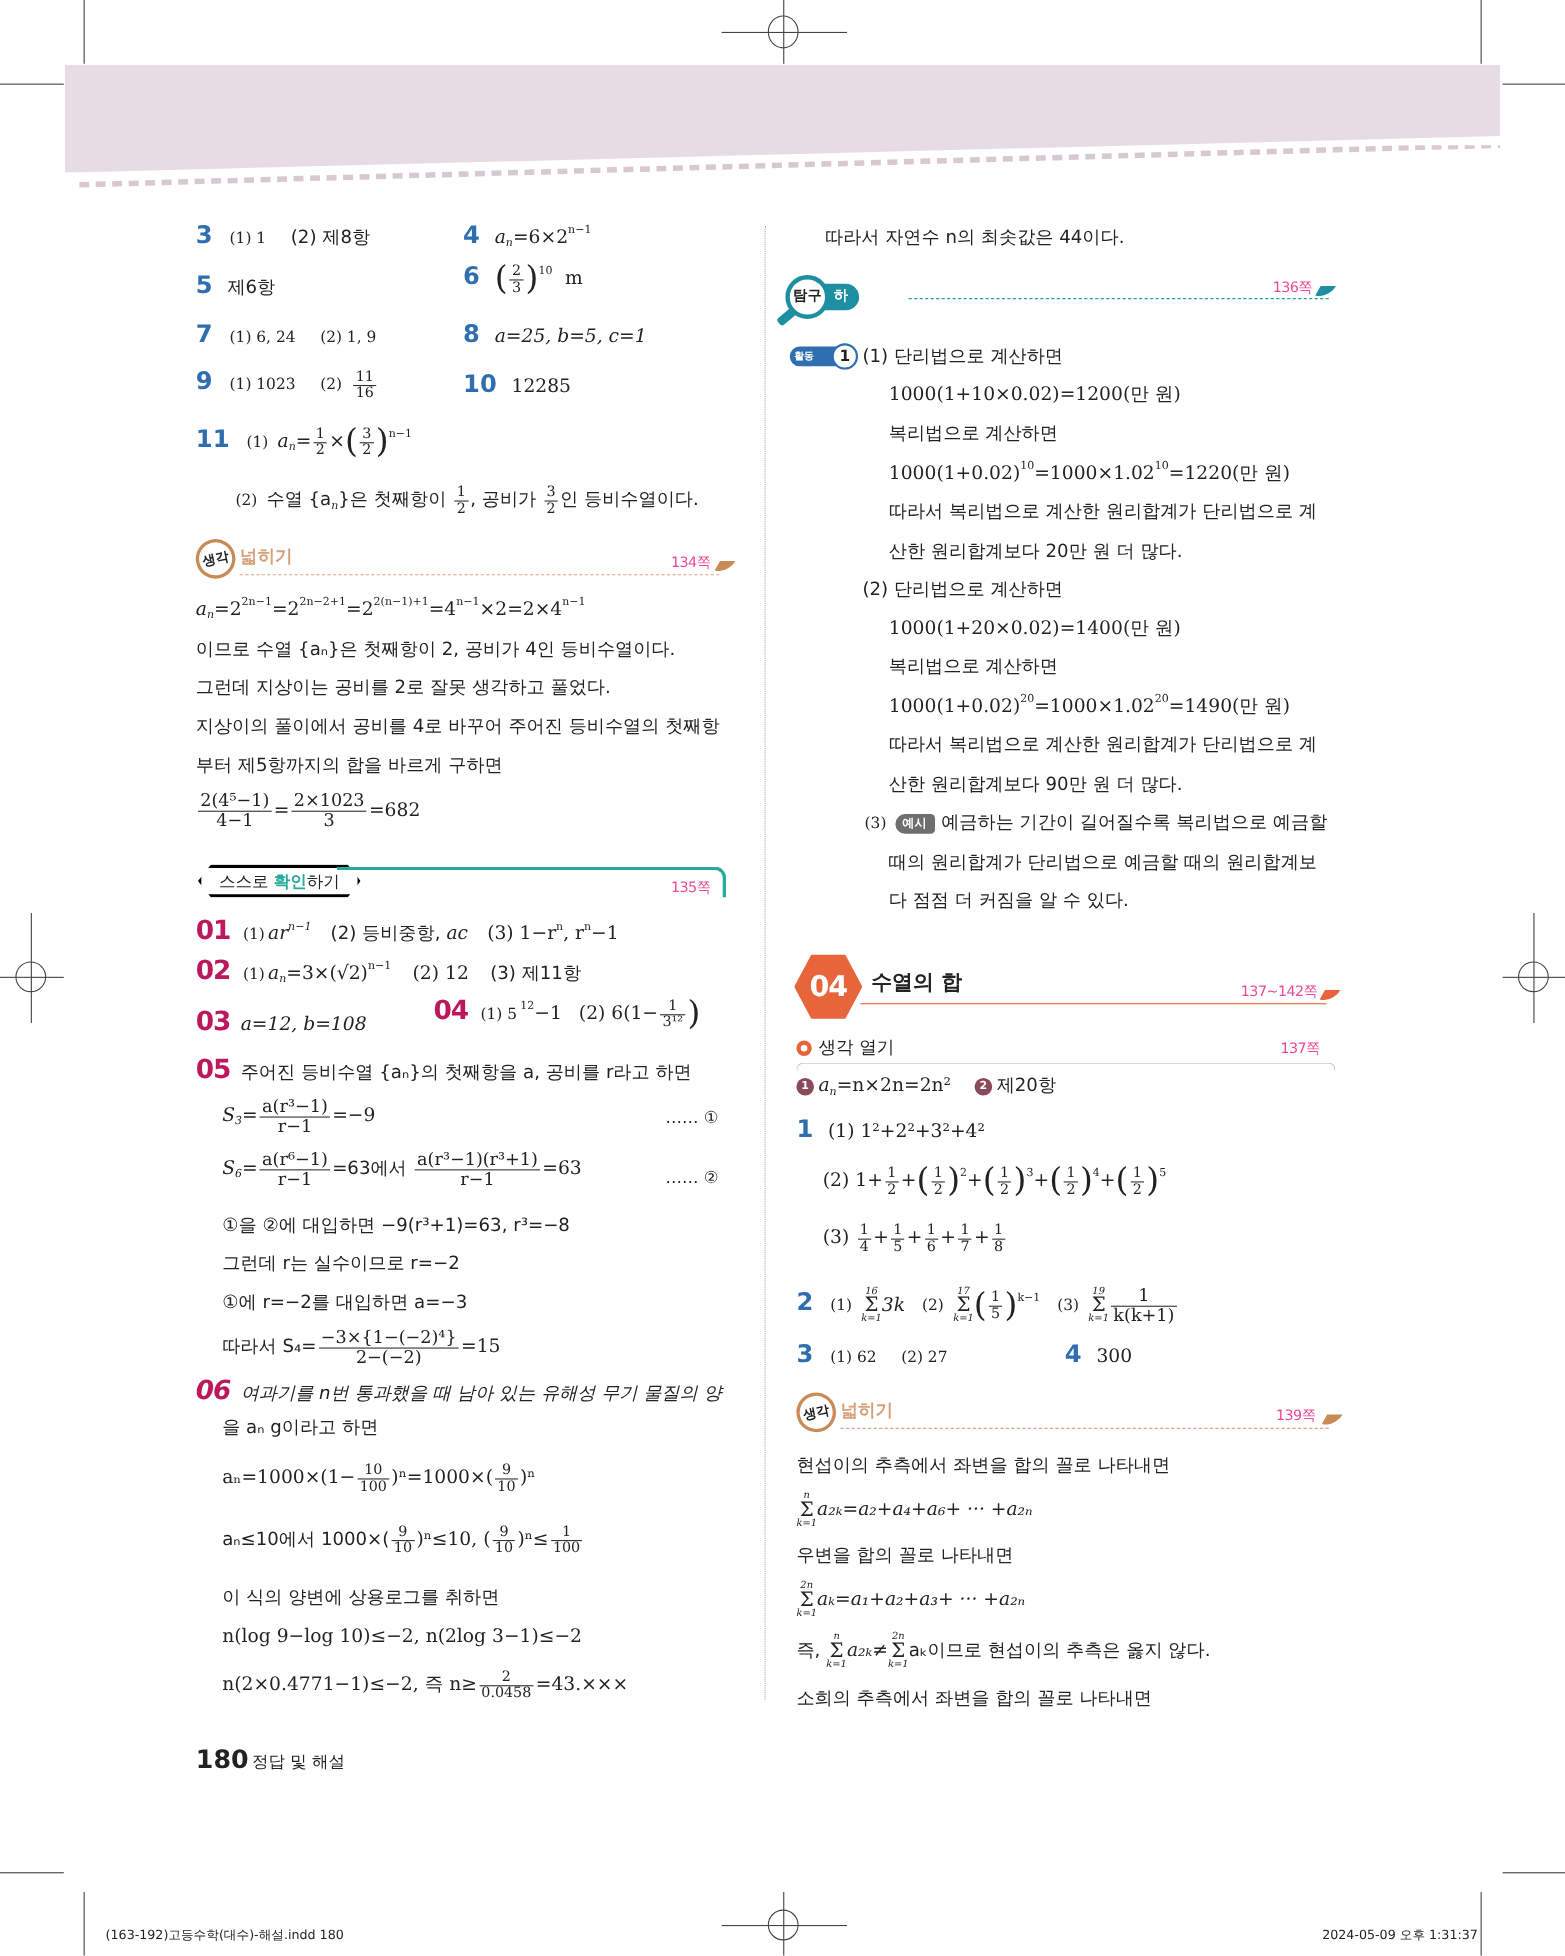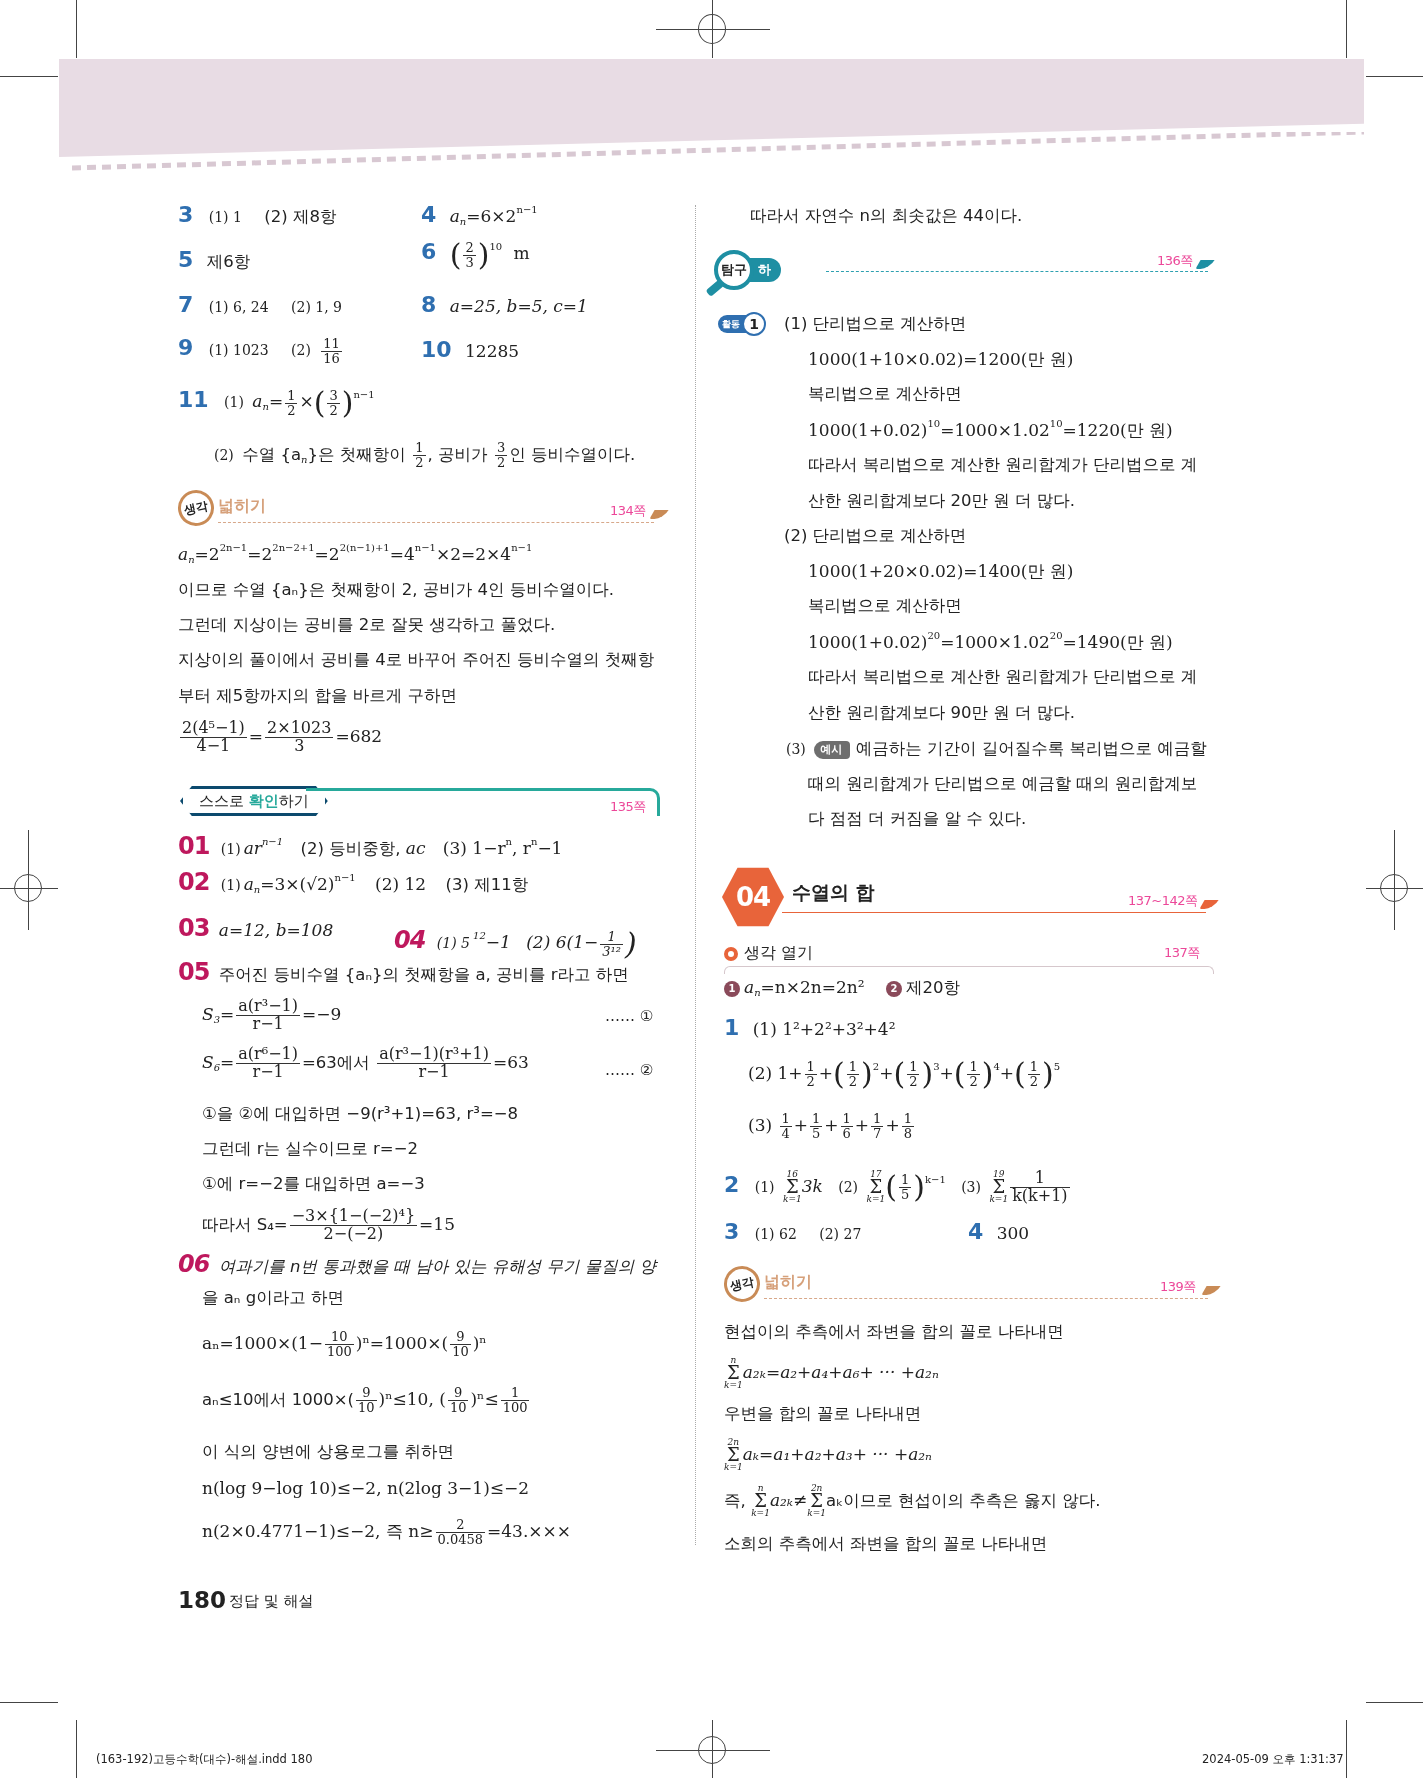--- a/index.html
+++ b/index.html
@@ -38,34 +38,34 @@
   
   .sec-think { position: absolute; height: 36px; }
   .think-circle { position: absolute; left: 0; top: 0; width: 36px; height: 36px; border: 3px solid #c98b56; border-radius: 50%;
                   font-family: "DejaVu Sans", sans-serif; font-weight: bold; font-size: 12px; text-align: center; line-height: 30px; color: #222; transform: rotate(-12deg); background: #fff; }
   .think-label { position: absolute; left: 40px; top: 6px; font-family: "DejaVu Sans", sans-serif; font-weight: bold; color: #d6a07a; font-size: 16px; }
   .dotrule { position: absolute; height: 0; border-top: 1px dashed #d7a88a; }
   .page-ref { position: absolute; font-family: "DejaVu Sans", sans-serif; font-size: 13px; color: #ec4899; letter-spacing: -0.5px; }
   .swoosh { position: absolute; width: 14px; height: 9px; border-radius: 0 0 10px 2px; transform: skewX(-30deg); }
 
   .self-check { position: absolute; left: 180px; top: 786px; width: 490px; height: 30px; }
-  .hex-label { position: absolute; left: 0; top: 0; height: 30px; padding: 0 16px; border: 3px solid #0c4a6e; border-radius: 10px;
+  .hex-label { position: absolute; left: 0; top: 0; height: 30px; padding: 0 16px; border: 3px solid #000000; border-radius: 10px;
                font-family: "DejaVu Sans", sans-serif; font-size: 15px; line-height: 24px; background: #fff; clip-path: polygon(8% 0, 92% 0, 100% 50%, 92% 100%, 8% 100%, 0 50%); }
   .hex-label .hl { color: #27a99b; font-weight: bold; }
 
   .explore-wrap { position: absolute; left: 714px; top: 250px; }
   .explore-circle { position: absolute; left: 0; top: 0; width: 40px; height: 40px; border: 4px solid #1e8fa3; border-radius: 50%; background: #fff;
                     font-family: "DejaVu Sans", sans-serif; font-weight: bold; font-size: 13px; line-height: 32px; text-align: center; }
   .explore-handle { position: absolute; left: -8px; top: 34px; width: 18px; height: 8px; background: #1e8fa3; transform: rotate(-40deg); border-radius: 3px; }
   .explore-pill { position: absolute; left: 32px; top: 8px; height: 24px; padding: 0 10px 0 12px; background: #1e8fa3; color: #fff; border-radius: 0 12px 12px 0;
                   font-family: "DejaVu Sans", sans-serif; font-weight: bold; font-size: 13px; line-height: 24px; }
   .tealdash { position: absolute; height: 0; border-top: 1px dashed #2ea0b0; }
 
   .act-badge { position: absolute; left: 718px; top: 312px; }
-  .act-pill { display: inline-block; height: 18px; width: 34px; background: #2f6fb0; border-radius: 9px 0 0 9px; color: #fff; font-size: 9px; text-align: left; padding-left: 4px; line-height: 18px; font-family: "DejaVu Sans", sans-serif; font-weight: bold; vertical-align: middle; }
+  .act-pill { display: inline-block; height: 18px; width: 48px; background: #2f6fb0; border-radius: 9px 0 0 9px; color: #fff; font-size: 9px; text-align: left; padding-left: 4px; line-height: 18px; font-family: "DejaVu Sans", sans-serif; font-weight: bold; vertical-align: middle; }
   .act-num { display: inline-block; width: 24px; height: 24px; border: 2px solid #2f6fb0; border-radius: 50%; background: #fff; margin-left: -10px; text-align: center; line-height: 20px; font-size: 14px; font-family: "DejaVu Sans", sans-serif; font-weight: bold; vertical-align: middle; }
 
   .ex-badge { display: inline-block; background: #6e6e6e; color: #fff; font-family: "DejaVu Sans", sans-serif; font-size: 11px; font-weight: bold; padding: 0 8px 0 6px; height: 18px; line-height: 18px; border-radius: 9px 4px 4px 9px; vertical-align: middle; }
 
   .sec04 { position: absolute; left: 722px; top: 866px; width: 494px; height: 60px; }
   .hex04 { position: absolute; left: 0; top: 0; width: 62px; height: 62px; background: #e8643a; clip-path: polygon(25% 3%, 75% 3%, 100% 50%, 75% 97%, 25% 97%, 0 50%);
            color: #fff; font-family: "DejaVu Sans", sans-serif; font-weight: bold; font-size: 26px; text-align: center; line-height: 62px; letter-spacing: -1px; }
   .sec04-title { position: absolute; left: 70px; top: 14px; font-family: "DejaVu Sans", sans-serif; font-weight: bold; font-size: 19px; }
   .sec04-rule { position: absolute; left: 60px; top: 46px; width: 424px; border-top: 1px solid #e8643a; }
 
@@ -205,21 +205,21 @@
 <div class="line" style="left:178px; top:870px;">
   <span class="qn2">02</span>
   <span class="sub-l">(1)</span><i class="v">a<sub>n</sub></i><span>=3×(√2)</span><sup>n−1</sup>
   <span style="margin-left:14px;">(2) 12</span>
   <span class="kt" style="margin-left:14px;">(3) 제11항</span>
 </div>
 <div class="line" style="left:178px; top:916px;">
   <span class="qn2">03</span>
   <i class="v">a=12, b=108</i>
 </div>
-<div class="line" style="left:394px; top:928px;font-style:italic;">
+<div class="line" style="left:394px; top:906px;">
   <span class="qn2">04</span>
   <span class="sub-l">(1) 5</span><sup>12</sup><span>−1</span>
   <span style="margin-left:10px;">(2) 6(1−</span><span class="frac sm"><span class="num">1</span><span>3¹²</span></span><span class="paren">)</span>
 </div>
 
 <div class="line" style="left:178px; top:960px;">
   <span class="qn2">05</span>
   <span class="kt">주어진 등비수열 {aₙ}의 첫째항을 a, 공비를 r라고 하면</span>
 </div>
 <div class="line" style="left:202px; top:998px;">

